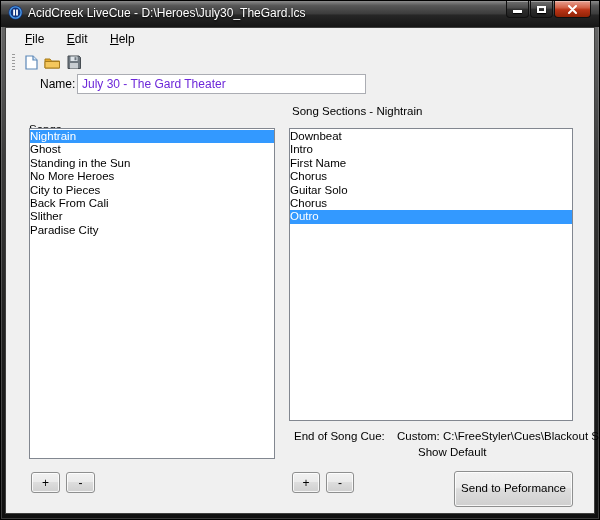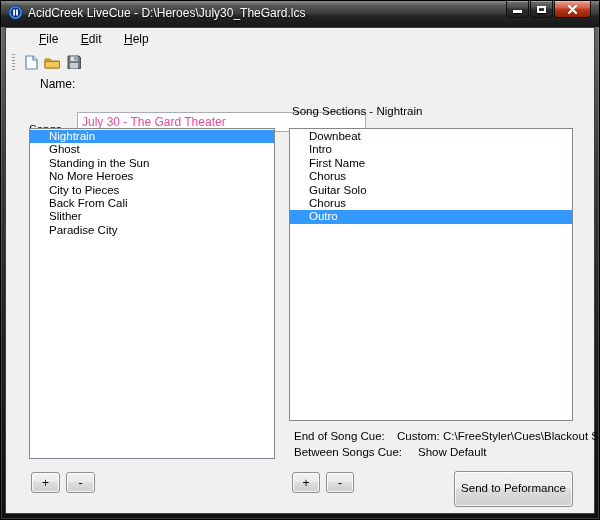--- a/index.html
+++ b/index.html
@@ -49,21 +49,21 @@
   .glyph-max { display: block; width: 9px; height: 7px; border: 2px solid #fff; box-shadow: 0 1px 1px #000; background: transparent; }
 
   
   .client {
     position: absolute; left: 4px; right: 4px; top: 26px; bottom: 5px;
     background: #f0f0f0;
     border: 1px solid #40403f;
   }
 
   
-  .menubar { position: absolute; left: 0; top: 0; right: 0; height: 22px; padding-left: 24px; }
+  .menubar { position: absolute; left: 0; top: 0; right: 0; height: 22px; padding-left: 10px; }
   .menu-item {
     display: inline-block;
     font-size: 12px; color: #000;
     padding: 4px 9px 3px 9px;
     cursor: default;
   }
   .menu-item::first-letter { text-decoration: underline; }
 
   
   .toolbar { position: absolute; left: 0; top: 22px; height: 24px; right: 0; display: flex; align-items: center; }
@@ -71,42 +71,42 @@
     width: 3px; height: 16px; margin-left: 6px; margin-right: 6px;
     background: repeating-linear-gradient(180deg, #9a9a9a 0 1px, transparent 1px 3px);
   }
   .tool-btn { width: 21px; height: 20px; display: flex; align-items: center; justify-content: center; }
 
   
   .name-label { position: absolute; left: 34px; top: 49px; font-size: 12px; color: #000; }
   .name-input {
     position: absolute; left: 71px; top: 46px; width: 289px; height: 20px;
     border: 1px solid #abadb3; background: #fff;
-    font-family: "Liberation Sans", sans-serif; font-size: 12px; color: #ec4899;
-    padding: 2px 4px; outline: none; margin-top: 38px;
+    font-family: "Liberation Sans", sans-serif; font-size: 12px; color: #6d28d9;
+    padding: 2px 4px; outline: none;
   }
 
   
   .list-label { position: absolute; font-size: 11.5px; color: #000; }
   .songs-label { left: 23px; top: 95px; }
   .sections-label { left: 286px; top: 77px; }
 
   
   .listbox {
     position: absolute; background: #fff;
     border: 1px solid #828790;
     overflow: hidden; cursor: default;
     padding-top: 1px;
   }
   .songs-list { left: 23px; top: 100px; width: 246px; height: 331px; }
   .sections-list { left: 283px; top: 100px; width: 284px; height: 293px; }
   .listbox .row {
     height: 13.4px; line-height: 13.4px;
     font-size: 11.5px; color: #000;
-    padding-left: 19px; white-space: nowrap;
+    padding-left: 0; white-space: nowrap;
   }
   .listbox .row.selected { background: #3399ff; color: #fff; }
 
   
   .cue-label, .cue-value { position: absolute; font-size: 11.5px; color: #000; white-space: nowrap; }
   .cue1-label { left: 288px; top: 402px; }
   .cue1-value { left: 391px; top: 402px; }
   .cue2-label { left: 288px; top: 418px; }
   .cue2-value { left: 391px; top: 418px; margin-left: 21px; }
 
@@ -211,21 +211,20 @@
         <div class="row">Intro</div>
         <div class="row">First Name</div>
         <div class="row">Chorus</div>
         <div class="row">Guitar Solo</div>
         <div class="row">Chorus</div>
         <div class="row selected">Outro</div>
       </div>
 
     <span class="cue-label cue1-label">End of Song Cue:</span>
     <span class="cue-value cue1-value">Custom: C:\FreeStyler\Cues\Blackout Snap.fcf</span>
-    <span class="cue-label cue2-label">Between Songs Cue:</span>
     <span class="cue-value cue2-value">Show Default</span>
 
     <button class="btn btn-add-songs">+</button>
     <button class="btn btn-del-songs">-</button>
     <button class="btn btn-add-sections">+</button>
     <button class="btn btn-del-sections">-</button>
     <button class="btn btn-send">Send to Peformance</button>
 
   </div>
 </div>

